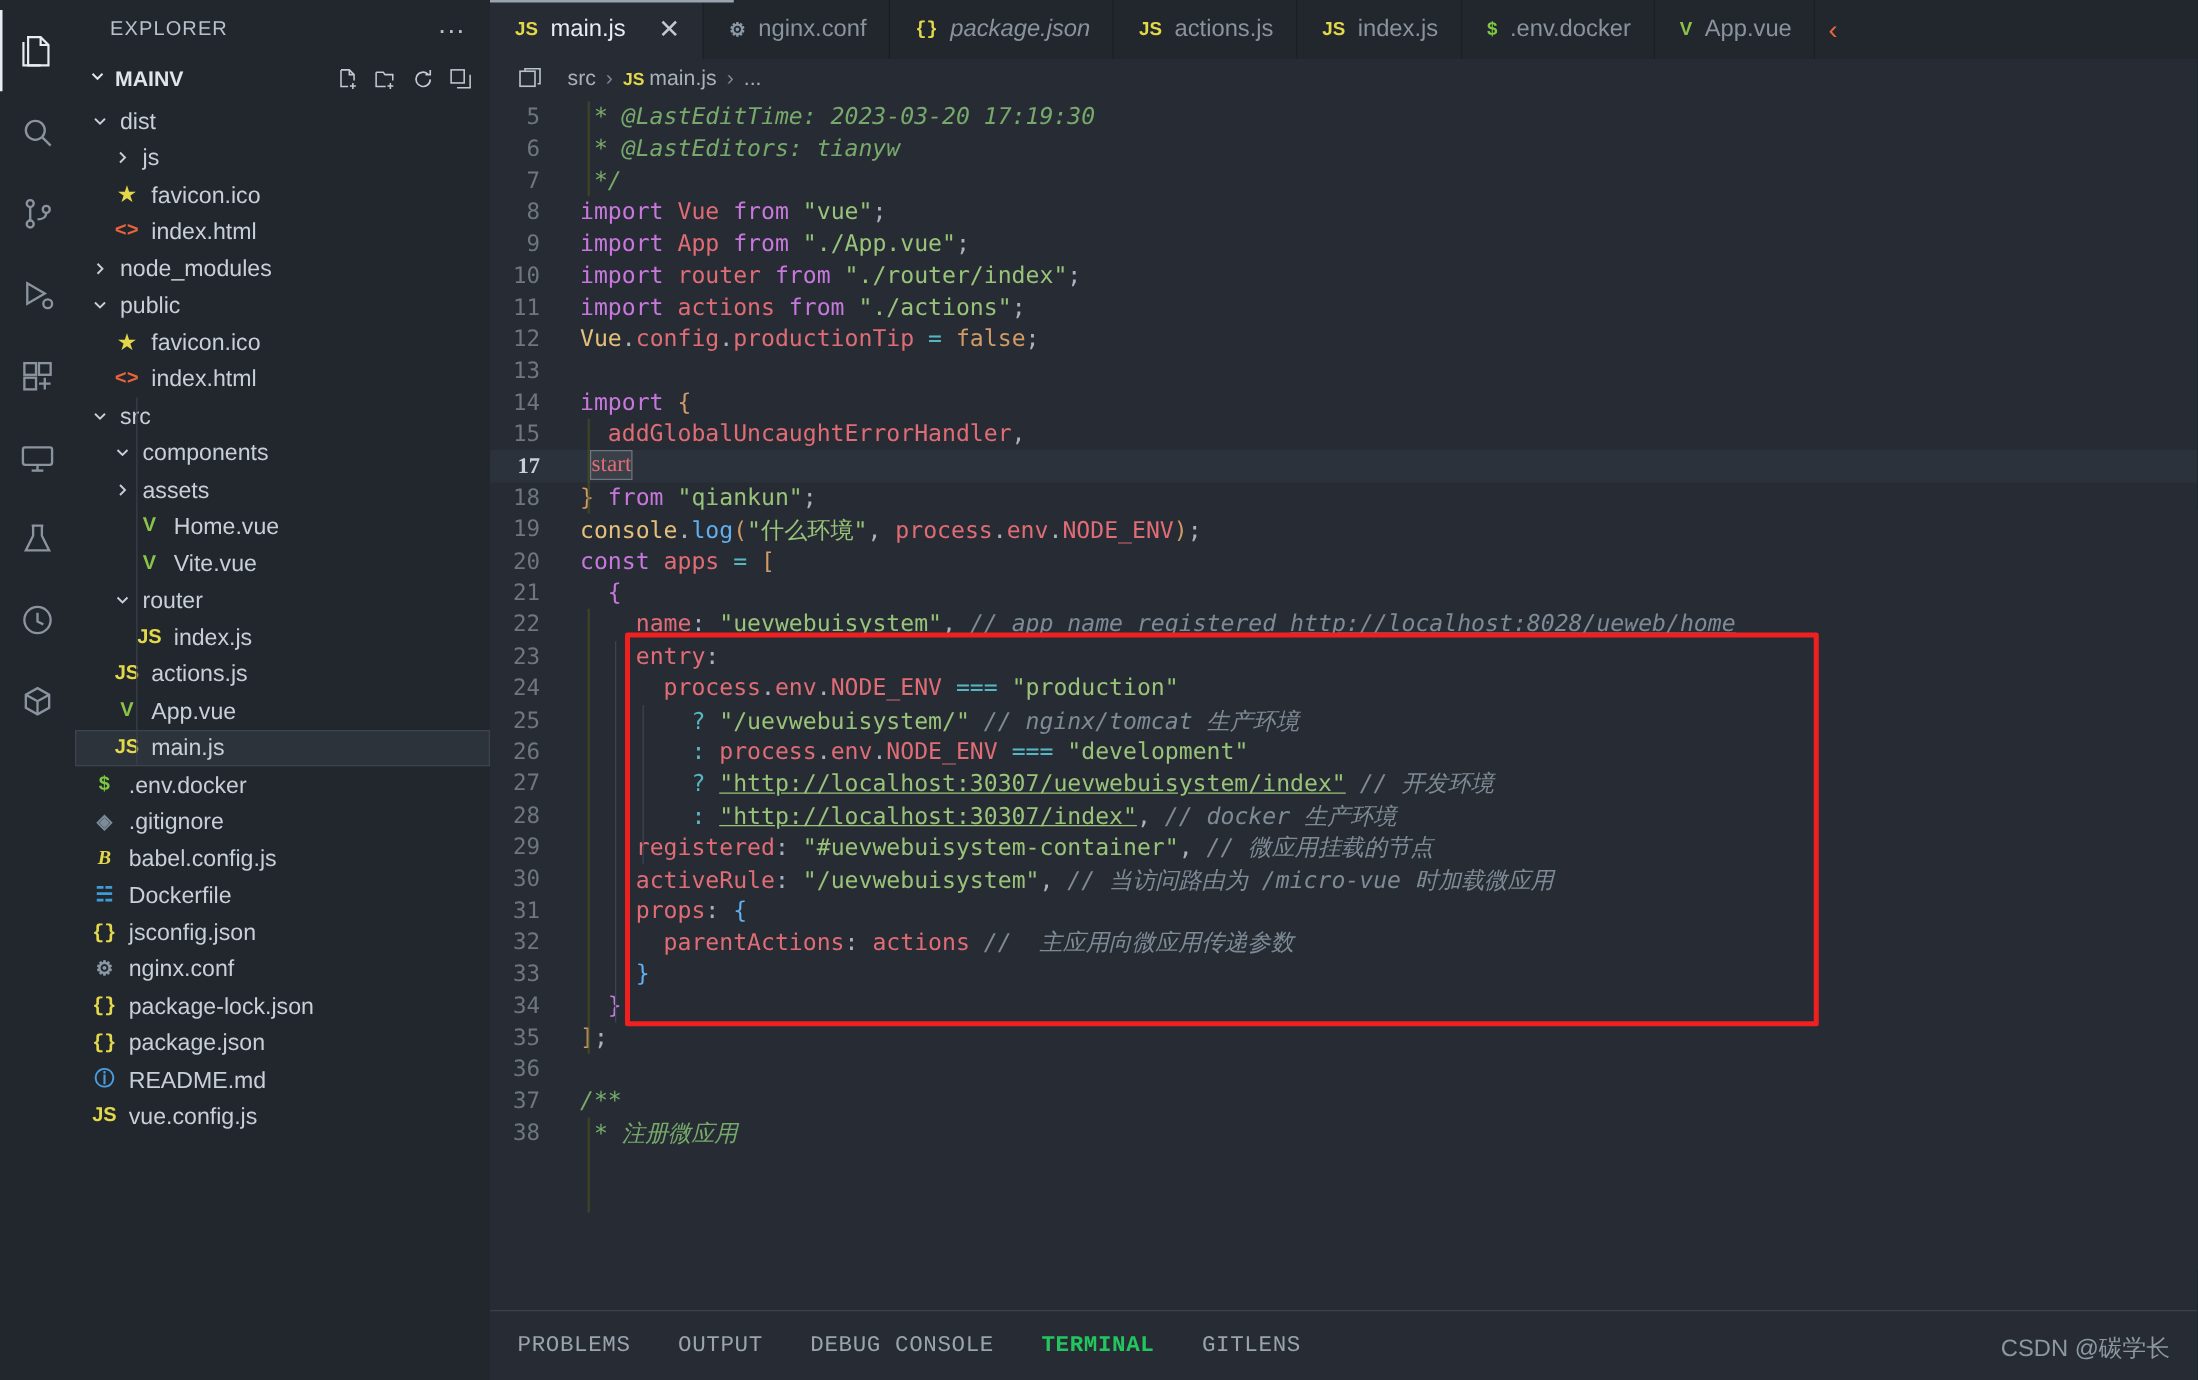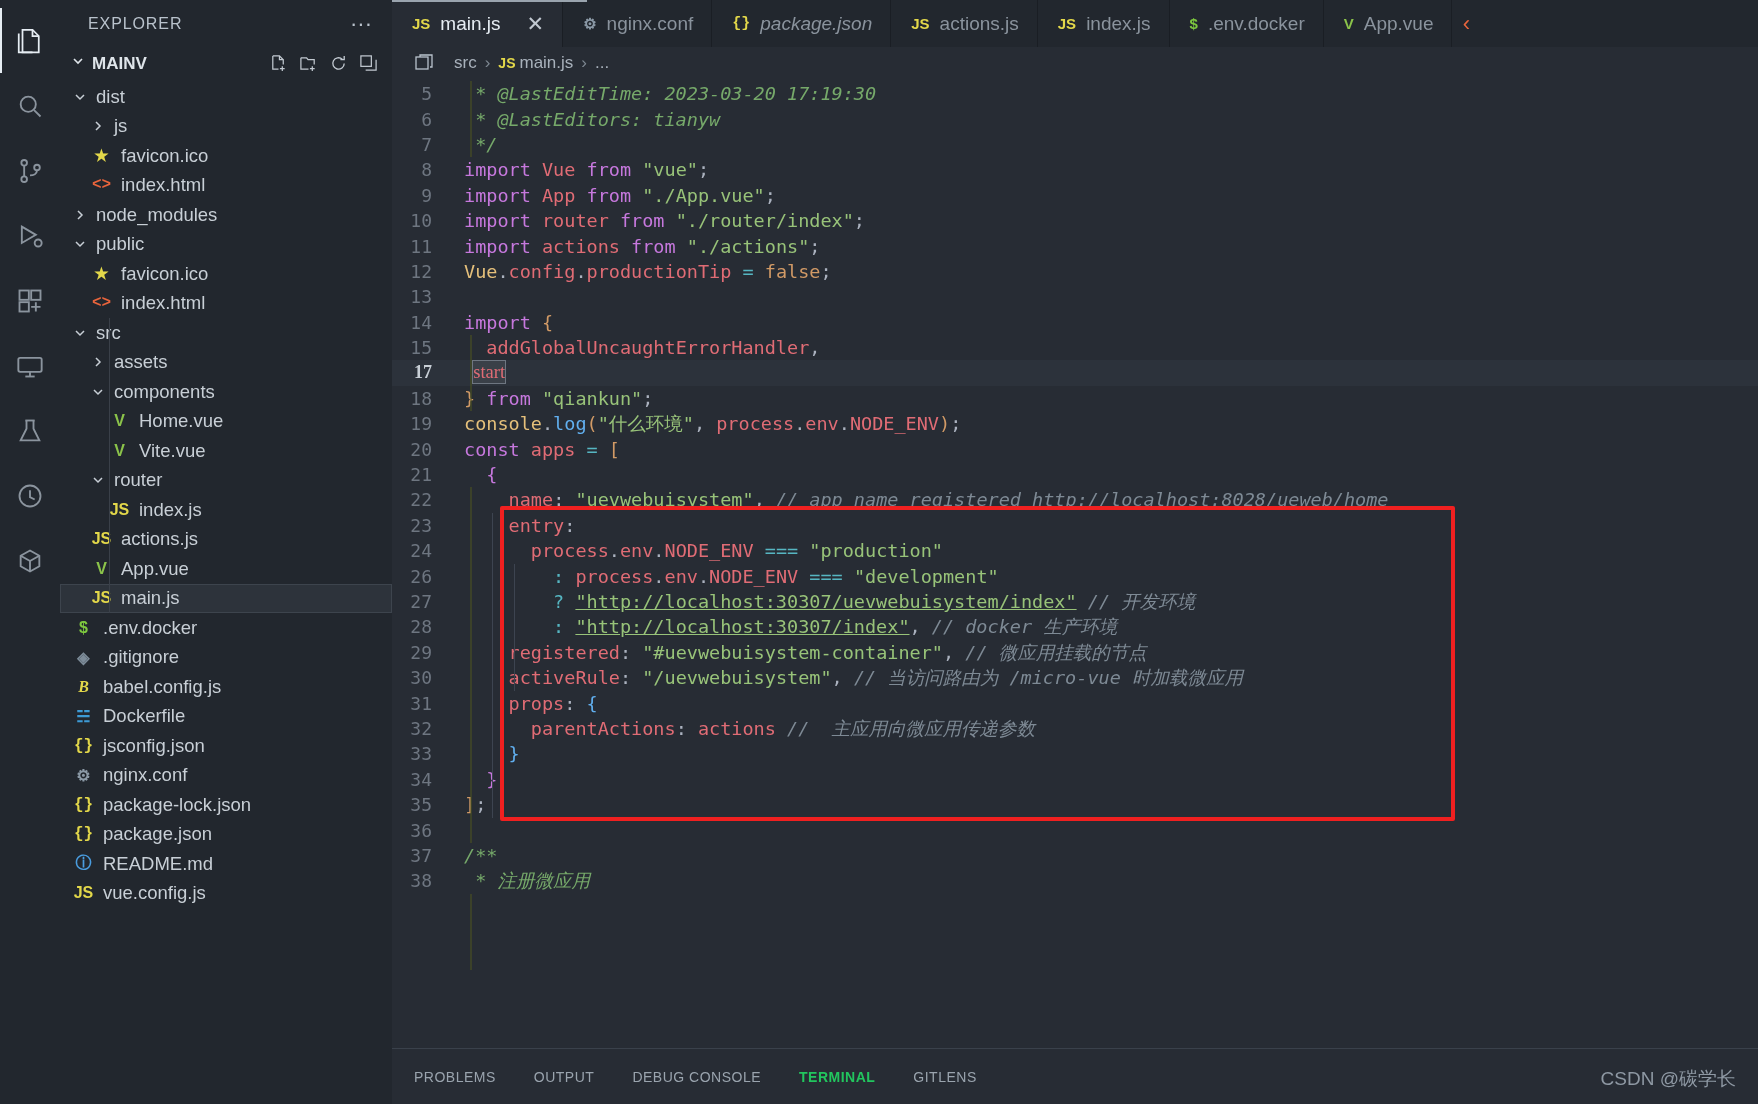--- a/index.html
+++ b/index.html
@@ -159,21 +159,21 @@
   }
 
   .redbox {
     position: absolute; border: 4px solid #f02020; border-radius: 2px;
     pointer-events: none;
   }
 
   
   .panel { height: 56px; background: #272c34; border-top: 1px solid #3a414b; display: flex; align-items: center; }
   .panel-tabs { display: flex; align-items: center; gap: 38px; padding-left: 22px; }
-  .ptab { font-size: 14px; color: #9aa4ae; letter-spacing: 0.5px; cursor: pointer; }
+  .ptab { font-size: 18px; color: #9aa4ae; letter-spacing: 0.5px; cursor: pointer; font-family: Liberation Mono, monospace; }
   .ptab.active { color: #22c55e; font-weight: bold; }
 
   .watermark {
     position: absolute; right: 22px; bottom: 12px;
     font-size: 19px; color: #8e98a3;
   }
 </style>
 </head>
 <body>
 
@@ -369,33 +369,33 @@
               <svg width="16" height="16" viewBox="0 0 16 16" fill="none" stroke="currentColor" stroke-width="1.5">
                 <path d="M4 6l4 4 4-4"></path>
               </svg>
             </span>
             <span class="label">src</span>
           </div>
           <div class="row">
             <span style="width: 28px; flex-shrink: 0;"></span>
             <span class="chev">
               <svg width="16" height="16" viewBox="0 0 16 16" fill="none" stroke="currentColor" stroke-width="1.5">
+                <path d="M4 6l4 4 4-4"></path>
+              </svg>
+            </span>
+            <span class="label">components</span>
+          </div>
+          <div class="row">
+            <span style="width: 28px; flex-shrink: 0;"></span>
+            <span class="chev">
+              <svg width="16" height="16" viewBox="0 0 16 16" fill="none" stroke="currentColor" stroke-width="1.5">
                 <path d="M6 4l4 4-4 4"></path>
               </svg>
             </span>
             <span class="label">assets</span>
-          </div>
-          <div class="row">
-            <span style="width: 28px; flex-shrink: 0;"></span>
-            <span class="chev">
-              <svg width="16" height="16" viewBox="0 0 16 16" fill="none" stroke="currentColor" stroke-width="1.5">
-                <path d="M4 6l4 4 4-4"></path>
-              </svg>
-            </span>
-            <span class="label">components</span>
           </div>
           <div class="row">
             <span style="width: 46px; flex-shrink: 0;"></span>
             <span class="ficon i-vue">V</span>
             <span class="label">Home.vue</span>
           </div>
           <div class="row">
             <span style="width: 46px; flex-shrink: 0;"></span>
             <span class="ficon i-vue">V</span>
             <span class="label">Vite.vue</span>
@@ -603,20 +603,24 @@
               <span class="ln">22</span>
               <span class="ctext">    <span class="tok-var">name</span><span class="tok-punc">: </span><span class="tok-str">"uevwebuisystem"</span><span class="tok-punc">, </span><span class="tok-cmt2">// app name registered <span class="tok-link">http://localhost:8028/ueweb/home</span></span></span>
             </div>
             <div class="cline">
               <span class="ln">23</span>
               <span class="ctext">    <span class="tok-var">entry</span><span class="tok-punc">:</span></span>
             </div>
             <div class="cline">
               <span class="ln">24</span>
               <span class="ctext">      <span class="tok-var">process</span><span class="tok-punc">.</span><span class="tok-var">env</span><span class="tok-punc">.</span><span class="tok-var">NODE_ENV</span> <span class="tok-op">===</span> <span class="tok-str">"production"</span></span>
+            </div>
+            <div class="cline">
+              <span class="ln">25</span>
+              <span class="ctext">        <span class="tok-op">?</span> <span class="tok-str">"/uevwebuisystem/"</span> <span class="tok-cmt2">// nginx/tomcat 生产环境</span></span>
             </div>
             <div class="cline">
               <span class="ln">26</span>
               <span class="ctext">        <span class="tok-op">:</span> <span class="tok-var">process</span><span class="tok-punc">.</span><span class="tok-var">env</span><span class="tok-punc">.</span><span class="tok-var">NODE_ENV</span> <span class="tok-op">===</span> <span class="tok-str">"development"</span></span>
             </div>
             <div class="cline">
               <span class="ln">27</span>
               <span class="ctext">        <span class="tok-op">?</span> <span class="tok-str"><span class="tok-link">"http://localhost:30307/uevwebuisystem/index"</span></span> <span class="tok-cmt2">// 开发环境</span></span>
             </div>
             <div class="cline">

